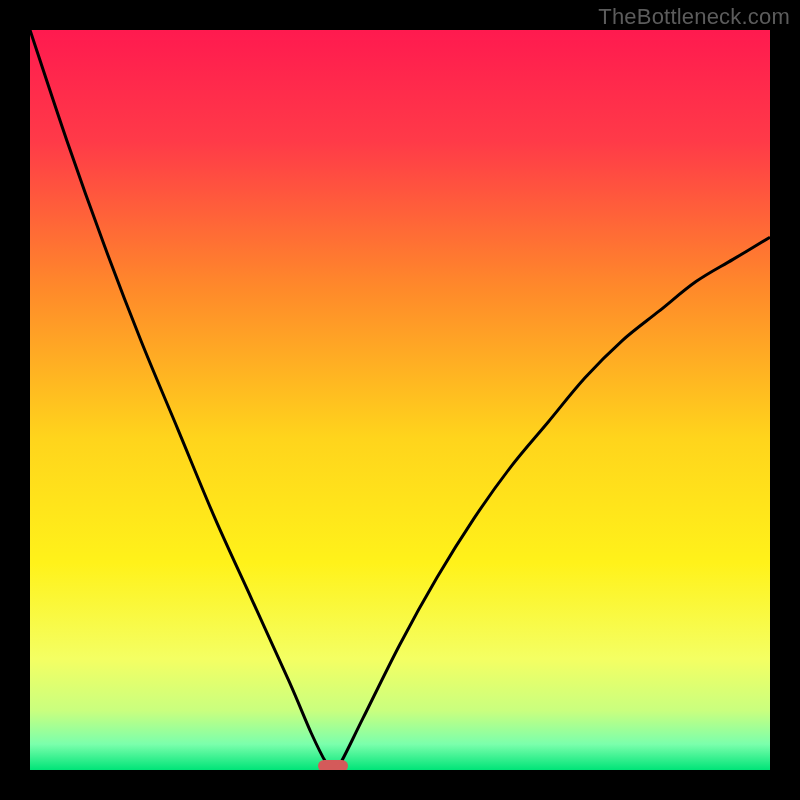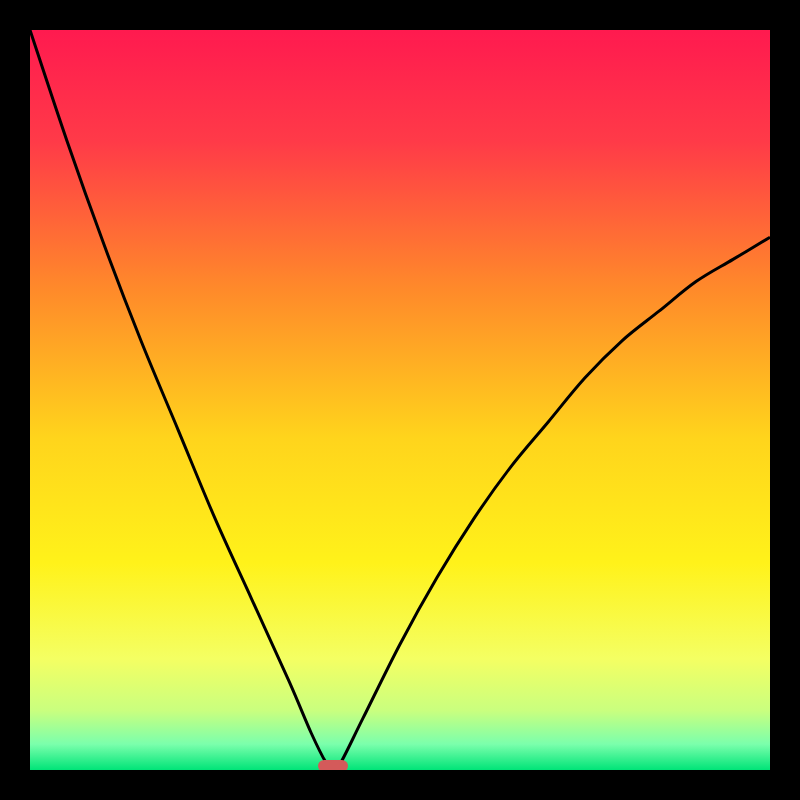--- a/index.html
+++ b/index.html
@@ -58,20 +58,21 @@
     font-weight: 500;
     letter-spacing: 0.2px;
     user-select: none;
   }
 </style>
 </head>
 <body>
 
 <div class="frame">
 
+  <div class="watermark">TheBottleneck.com</div>
 
   <div class="plot">
     <svg class="gradient" viewBox="0 0 740 740" preserveAspectRatio="none">
       <defs>
         <linearGradient id="bg" x1="0" y1="0" x2="0" y2="1">
             <stop offset="0%" stop-color="#ff1a4f"></stop>
             <stop offset="15%" stop-color="#ff3a48"></stop>
             <stop offset="35%" stop-color="#ff8a2a"></stop>
             <stop offset="55.00000000000001%" stop-color="#ffd41c"></stop>
             <stop offset="72%" stop-color="#fff21a"></stop>

